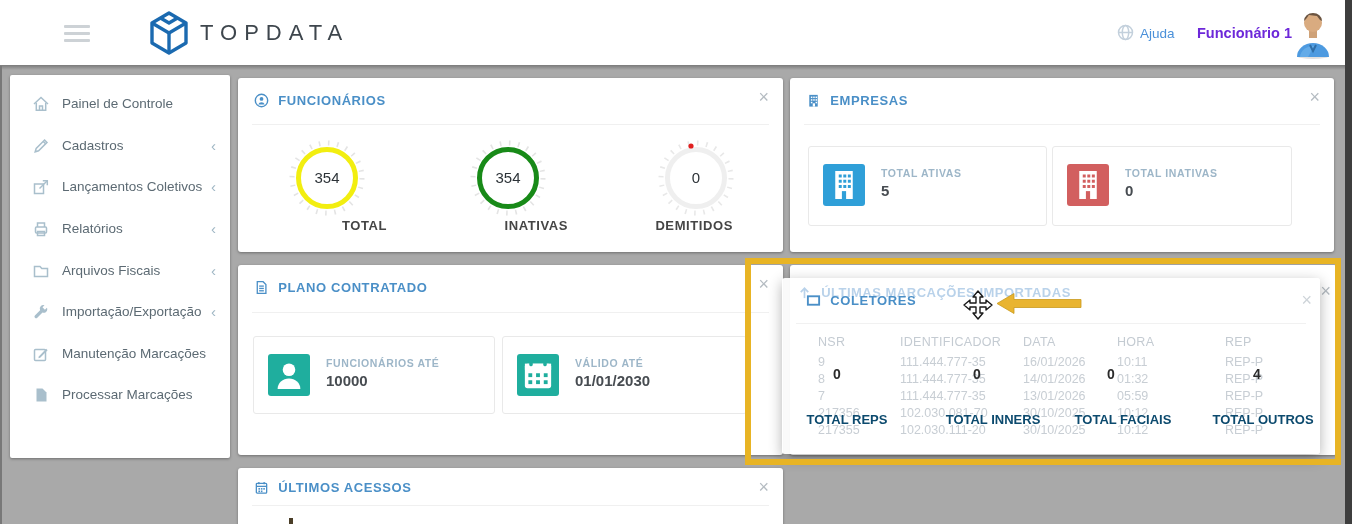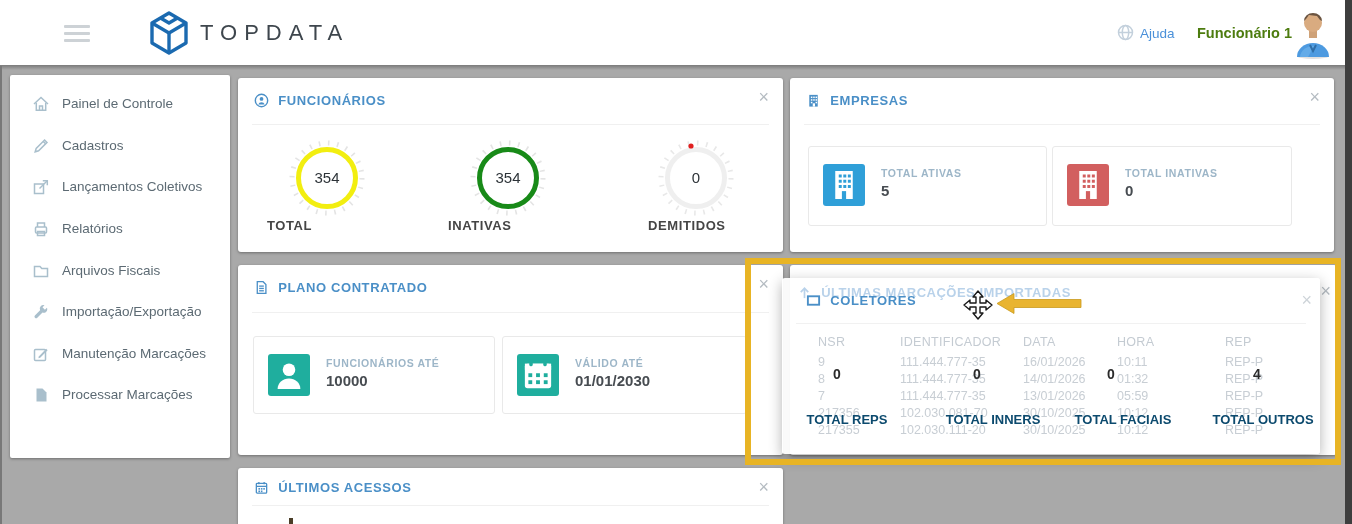--- a/index.html
+++ b/index.html
@@ -5,36 +5,36 @@
   html,body{margin:0;padding:0;}
   body{font-family:"Liberation Sans", sans-serif;}
   #page{position:relative;width:1352px;height:524px;background:#a9a9a9;overflow:hidden;}
   .abs{position:absolute;}
   
   #hdr{left:0;top:0;width:1352px;height:65px;background:#fff;z-index:3;}
   #hdr-shadow{left:0;top:65px;width:1352px;height:5px;background:linear-gradient(rgba(0,0,0,.28),rgba(0,0,0,0));z-index:4;}
   .hbar{width:26px;height:3px;background:#cdd2d6;border-radius:1px;margin-bottom:4px;}
   #logo-text{font-size:22px;letter-spacing:7px;color:#3e464d;font-weight:500;}
   .hdr-link{font-size:13.5px;color:#4a90d9;cursor:pointer;}
-  #user-name{font-size:14.5px;font-weight:bold;color:#4d7c0f;cursor:pointer;}
+  #user-name{font-size:14.5px;font-weight:bold;color:#6d28d9;cursor:pointer;}
   
   #sidebar{left:10px;top:75px;width:220px;height:383px;background:#fff;border-radius:2px;box-shadow:0 1px 3px rgba(0,0,0,.35);z-index:2;}
-  .side-item{position:absolute;left:0;width:220px;height:24px;cursor:pointer;padding-left:44px;}
+  .side-item{position:absolute;left:0;width:220px;height:24px;cursor:pointer;}
   .side-ico{position:absolute;left:22px;top:2px;width:18px;height:18px;color:#a9bfcc;}
   .side-lbl{position:absolute;left:52px;top:3px;font-size:13.5px;color:#5c6a73;white-space:nowrap;}
   .side-chev{position:absolute;right:14px;top:2px;font-size:15px;color:#9fb6c4;}
   .badge{display:inline-block;margin-left:6px;min-width:11px;padding:2px 4px;border-radius:50%;background:#29bda0;color:#fff;font-size:10.5px;text-align:center;line-height:11px;vertical-align:1px;}
   
   .card{position:absolute;background:#fff;border-radius:3px;box-shadow:0 1px 3px rgba(0,0,0,.35);z-index:2;}
   .card-title{position:absolute;left:16px;top:15px;font-size:13px;font-weight:bold;letter-spacing:.6px;color:#4a8fc7;white-space:nowrap;}
   .t-ico{display:inline-block;width:15px;height:15px;vertical-align:-3px;margin-right:5px;color:#4a8fc7;}
   .card-close{position:absolute;right:14px;top:10px;font-size:18px;color:#b5bcc2;cursor:pointer;line-height:18px;}
   .divider{position:absolute;left:14px;right:14px;height:1px;background:#f0f0f0;}
   
-  .gauge-lbl{position:absolute;top:140px;width:120px;text-align:left;font-size:13px;font-weight:600;color:#454545;letter-spacing:.6px;}
+  .gauge-lbl{position:absolute;top:140px;width:120px;text-align:right;font-size:13px;font-weight:600;color:#454545;letter-spacing:.6px;}
   
   .subcard{position:absolute;border:1px solid #e9e9e9;border-radius:3px;background:#fff;text-align:center;}
   .sc-ico{position:absolute;left:14px;top:17px;width:42px;height:42px;border-radius:3px;}
   .sc-ico.blue{background:#2f9fd8;} .sc-ico.red{background:#d25f5f;} .sc-ico.teal{background:#1fae9e;}
   .sc-lbl{position:absolute;left:72px;top:20px;font-size:10.5px;font-weight:bold;color:#9db6c8;letter-spacing:.6px;white-space:nowrap;}
   .sc-val{position:absolute;left:72px;top:35px;font-size:15px;font-weight:600;color:#474c51;}
   
   .col-val{position:absolute;font-size:14px;font-weight:600;color:#2a2a2a;z-index:8;}
   .col-lbl{position:absolute;transform:translateX(-50%);font-size:13px;font-weight:700;color:#0c4a6e;white-space:nowrap;z-index:8;}
   
@@ -202,21 +202,21 @@
       <text x="43" y="48" text-anchor="middle" font-size="15" fill="#2d3338">354</text>
     </svg>
     <svg class="abs" style="left:415px;top:57px;" width="86" height="86" viewBox="0 0 86 86">
       <circle cx="43" cy="43" r="35" fill="none" stroke="#e8e8e8" stroke-width="5" stroke-dasharray="1.6 7.6"></circle>
       <circle cx="43" cy="43" r="28.5" fill="#fff" stroke-width="5" stroke="#efefef"></circle>
       <circle cx="38" cy="11" r="2.6" fill="#e01f1f"></circle>
       <text x="43" y="48" text-anchor="middle" font-size="15" fill="#2d3338">0</text>
     </svg>
     <div class="gauge-lbl" style="left:29px;">TOTAL</div>
     <div class="gauge-lbl" style="left:210px;">INATIVAS</div>
-    <div class="gauge-lbl" style="left:410px;">DEMITIDOS</div>
+    <div class="gauge-lbl" style="left:375px;">DEMITIDOS</div>
   </div>
 
   <div class="card" style="left:790px;top:78px;width:544px;height:174px;">
     <div class="card-title">
       <svg class="t-ico" viewBox="0 0 16 16">
           <rect x="3.5" y="2" width="9" height="12.5" fill="currentColor"></rect>
           <g fill="#fff">
             <rect x="5.2" y="3.8" width="1.6" height="1.6"></rect>
             <rect x="7.7" y="3.8" width="1.6" height="1.6"></rect>
             <rect x="10.2" y="3.8" width="1.6" height="1.6"></rect>

